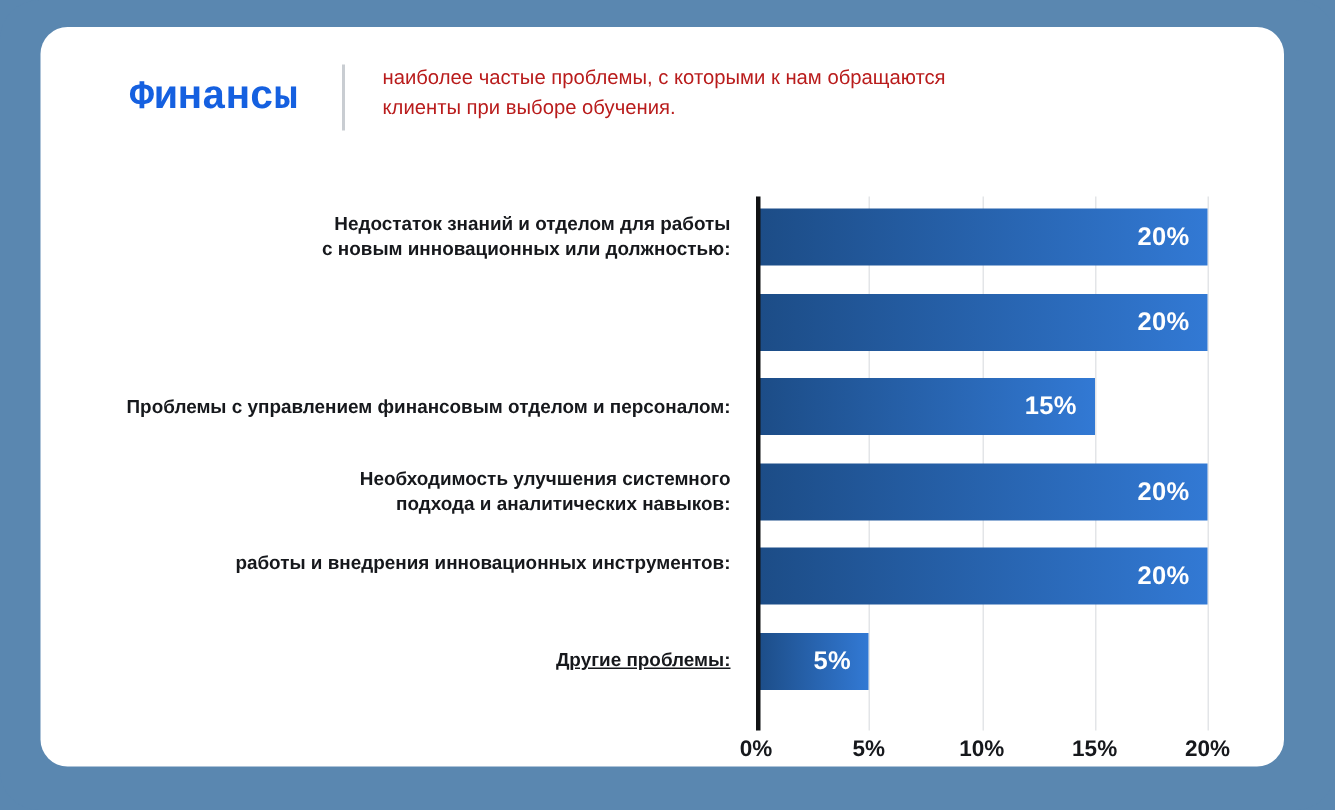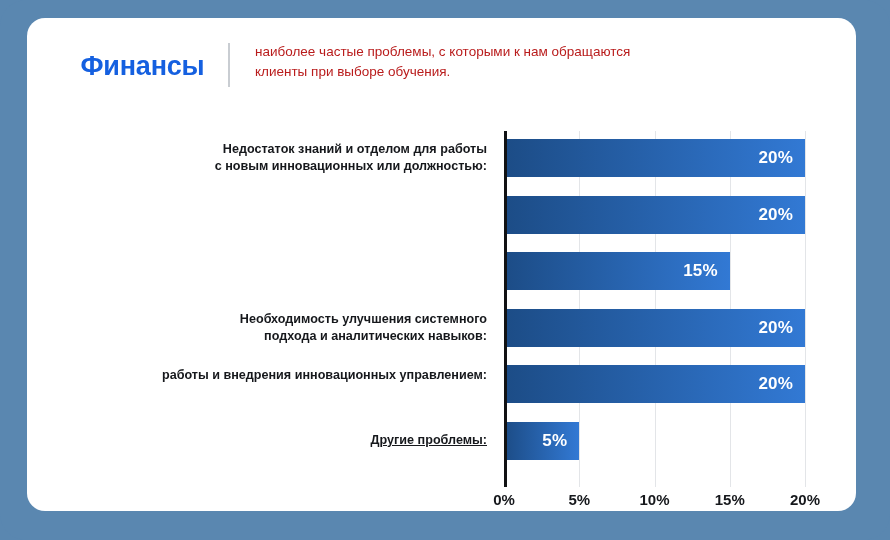--- a/index.html
+++ b/index.html
@@ -43,20 +43,21 @@
     position: absolute;
     left: 28px;
     top: 33px;
     width: 175px;
     text-align: center;
     font-size: 27px;
     font-weight: bold;
     color: #1560E0;
     letter-spacing: -0.2px;
     white-space: nowrap;
+    font-family: Liberation Mono, monospace;
   }
   #header-divider {
     position: absolute;
     left: 201px;
     top: 25px;
     width: 2px;
     height: 44px;
     background: #C9CDD2;
   }
   #header-subtitle {
@@ -170,26 +171,29 @@
       <div id="header-subtitle">наиболее частые проблемы, с которыми к нам обращаются клиенты при выборе обучения.</div>
     </div>
 
     <div id="chart">
 
       <div id="cat-labels">
           <div class="cat-label" style="top: 10px;">
             <div>Недостаток знаний и отделом для работы</div>
             <div>с новым инновационных или должностью:</div>
           </div>
+          <div class="cat-label" style="top: 131.5px;">
+            <div>Проблемы с управлением финансовым отделом и персоналом:</div>
+          </div>
           <div class="cat-label" style="top: 179.5px;">
             <div>Необходимость улучшения системного</div>
             <div>подхода и аналитических навыков:</div>
           </div>
           <div class="cat-label" style="top: 236px;">
-            <div>работы и внедрения инновационных управлением:</div>
+            <div>работы и внедрения инновационных инструментов:</div>
           </div>
           <div class="cat-label" style="top: 301px; text-decoration: underline;">
             <div>Другие проблемы:</div>
           </div>
         </div>
 
       <div id="plot">
         <div id="gridlines">
             <div class="gridline" style="left: 0px;"></div>
             <div class="gridline" style="left: 75.25px;"></div>

